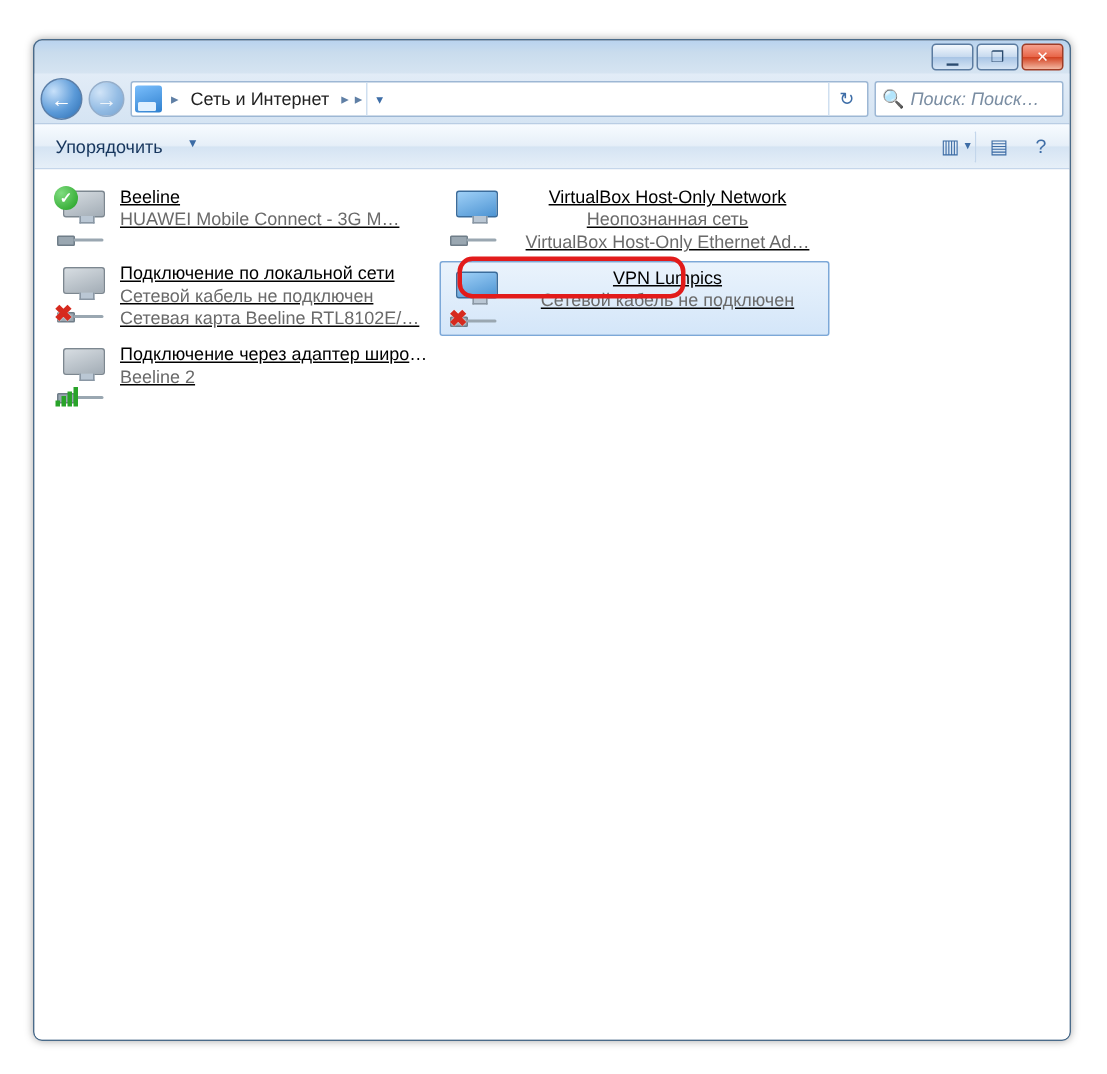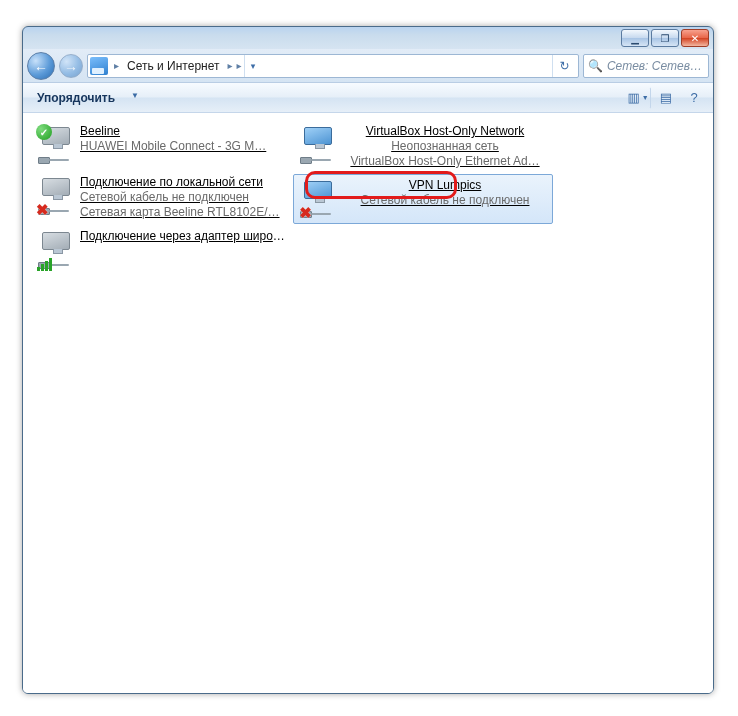--- a/index.html
+++ b/index.html
@@ -125,21 +125,20 @@
     background: linear-gradient(to bottom,#f7fbff,#e6eff8 48%,#d5e4f3 52%,#e6eff8);
     border-bottom: 1px solid #c5d6ea;
     display:flex;align-items:center;
     padding: 0 6px;
   }
   .tb-btn {
     padding: 3px 8px;
     color: #17365d;
     display:flex;align-items:flex-start;gap:16px;
     border-radius:3px;
-    font-weight:bold;
   }
   .tb-btn .drop{font-size:8px;color:#3b6ba5;}
   .tb-right{margin-left:auto;display:flex;align-items:center;gap:2px;}
   .tb-icon{
     width:26px;height:22px;
     display:flex;align-items:center;justify-content:center;
     color:#3e6da6;font-size:13px;
     border:1px solid transparent;border-radius:2px;
   }
   .tb-icon.view{border-right:1px solid #c3d6eb;}
@@ -233,21 +232,21 @@
       <span class="bc-arrow">▸</span>
       <span class="bc-seg">Сеть и Интернет</span>
       <span class="bc-arrow">▸</span>
       <span class="bc-arrow">▸</span>
       <span class="bc-dropdown">▾</span>
       <span class="bc-refresh">↻</span>
     </div>
 
     <div class="search-box">
       <span class="mag">🔍</span>
-      <span>Сетев: Сетев…</span>
+      <span>Поиск: Поиск…</span>
     </div>
   </div>
 
   <div class="toolbar">
     <div class="tb-btn">
       <span>Упорядочить</span>
       <span class="drop">▼</span>
     </div>
     <div class="tb-right">
       <div class="tb-icon view">
@@ -296,20 +295,21 @@
         <div class="cable"></div>
         <div class="overlay-bars">
                   <span></span>
                   <span></span>
                   <span></span>
                   <span></span>
                 </div>
       </div>
       <div class="conn-text">
         <div class="l1">Подключение через адаптер широкополосной мобильной с…</div>
+        <div class="l2">Beeline  2</div>
 
       </div>
             </div>
           </div>
           <div style="width: 262px; text-align: center;">
             <div class="conn-item">
       <div class="conn-icon">
         <div class="monitor"></div>
         <div class="cable"></div>
 

